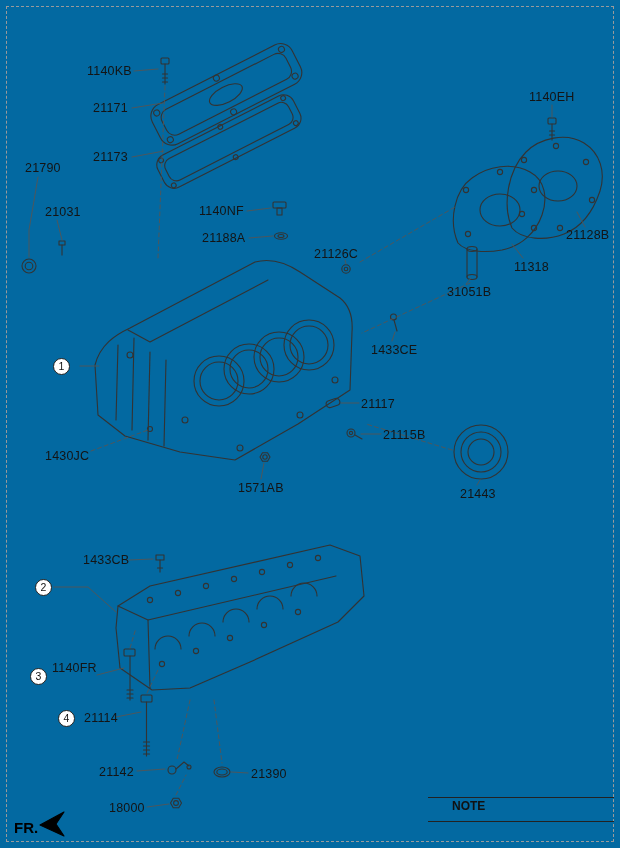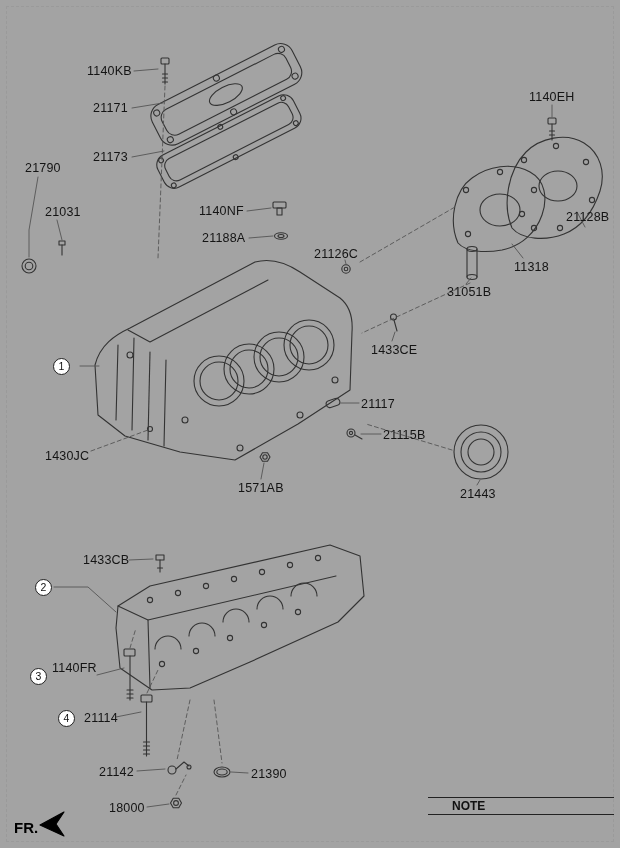--- a/index.html
+++ b/index.html
@@ -1,27 +1,27 @@
 <!DOCTYPE html>
 <html><head>
 <meta charset="utf-8">
 <style>
   html,body{margin:0;padding:0;background:#e8e8e8;}
-  .page{position:relative;width:620px;height:848px;background:#a3a3a3;overflow:hidden;
+  .page{position:relative;width:620px;height:848px;background:#0369a1;overflow:hidden;
         font-family:"Liberation Sans", sans-serif;color:#111;}
   .dashed-border{position:absolute;left:6px;top:6px;right:6px;bottom:6px;
         border:1px dashed #9a9a9a;pointer-events:none;}
   svg.art{position:absolute;left:0;top:0;}
   .lbl{position:absolute;font-size:12.5px;letter-spacing:.2px;white-space:nowrap;color:#141414;}
   .callout{position:absolute;width:15px;height:15px;border:1.3px solid #222;border-radius:50%;
         font-size:10.5px;line-height:15px;text-align:center;background:#fff;}
   .fr{position:absolute;left:14px;top:819px;font-size:15px;font-weight:bold;color:#000;}
   .note-box{position:absolute;left:428px;top:797px;width:186px;}
   .note-title{font-size:12px;font-weight:bold;border-top:1.3px solid #222;border-bottom:1.3px solid #222;
-        padding:1px 0 1px 24px;}
+        padding:1px 0 8px 24px;}
   .note-body{font-size:12px;font-weight:600;padding:2px 0 0 6px;letter-spacing:.2px;}
 </style>
 </head>
 <body>
 
 <div class="page">
   <div class="dashed-border"></div>
 
   <svg class="art" width="620" height="848" viewBox="0 0 620 848">
     <g stroke="#333" fill="none" stroke-width="1.1" stroke-linejoin="round" stroke-linecap="round">
@@ -259,21 +259,21 @@
 
   <div class="lbl" style="left:87px;top:64px">1140KB</div>
   <div class="lbl" style="left:93px;top:101px">21171</div>
   <div class="lbl" style="left:93px;top:150px">21173</div>
   <div class="lbl" style="left:25px;top:161px">21790</div>
   <div class="lbl" style="left:45px;top:205px">21031</div>
   <div class="lbl" style="left:199px;top:204px">1140NF</div>
   <div class="lbl" style="left:202px;top:231px">21188A</div>
   <div class="lbl" style="left:314px;top:247px">21126C</div>
   <div class="lbl" style="left:529px;top:90px">1140EH</div>
-  <div class="lbl" style="left:566px;top:210px">21128B</div>
+  <div class="lbl" style="left:566px;top:228px">21128B</div>
   <div class="lbl" style="left:514px;top:260px">11318</div>
   <div class="lbl" style="left:447px;top:285px">31051B</div>
   <div class="lbl" style="left:371px;top:343px">1433CE</div>
   <div class="lbl" style="left:361px;top:397px">21117</div>
   <div class="lbl" style="left:383px;top:428px">21115B</div>
   <div class="lbl" style="left:45px;top:449px">1430JC</div>
   <div class="lbl" style="left:238px;top:481px">1571AB</div>
   <div class="lbl" style="left:460px;top:487px">21443</div>
   <div class="lbl" style="left:83px;top:553px">1433CB</div>
   <div class="lbl" style="left:52px;top:661px">1140FR</div>

